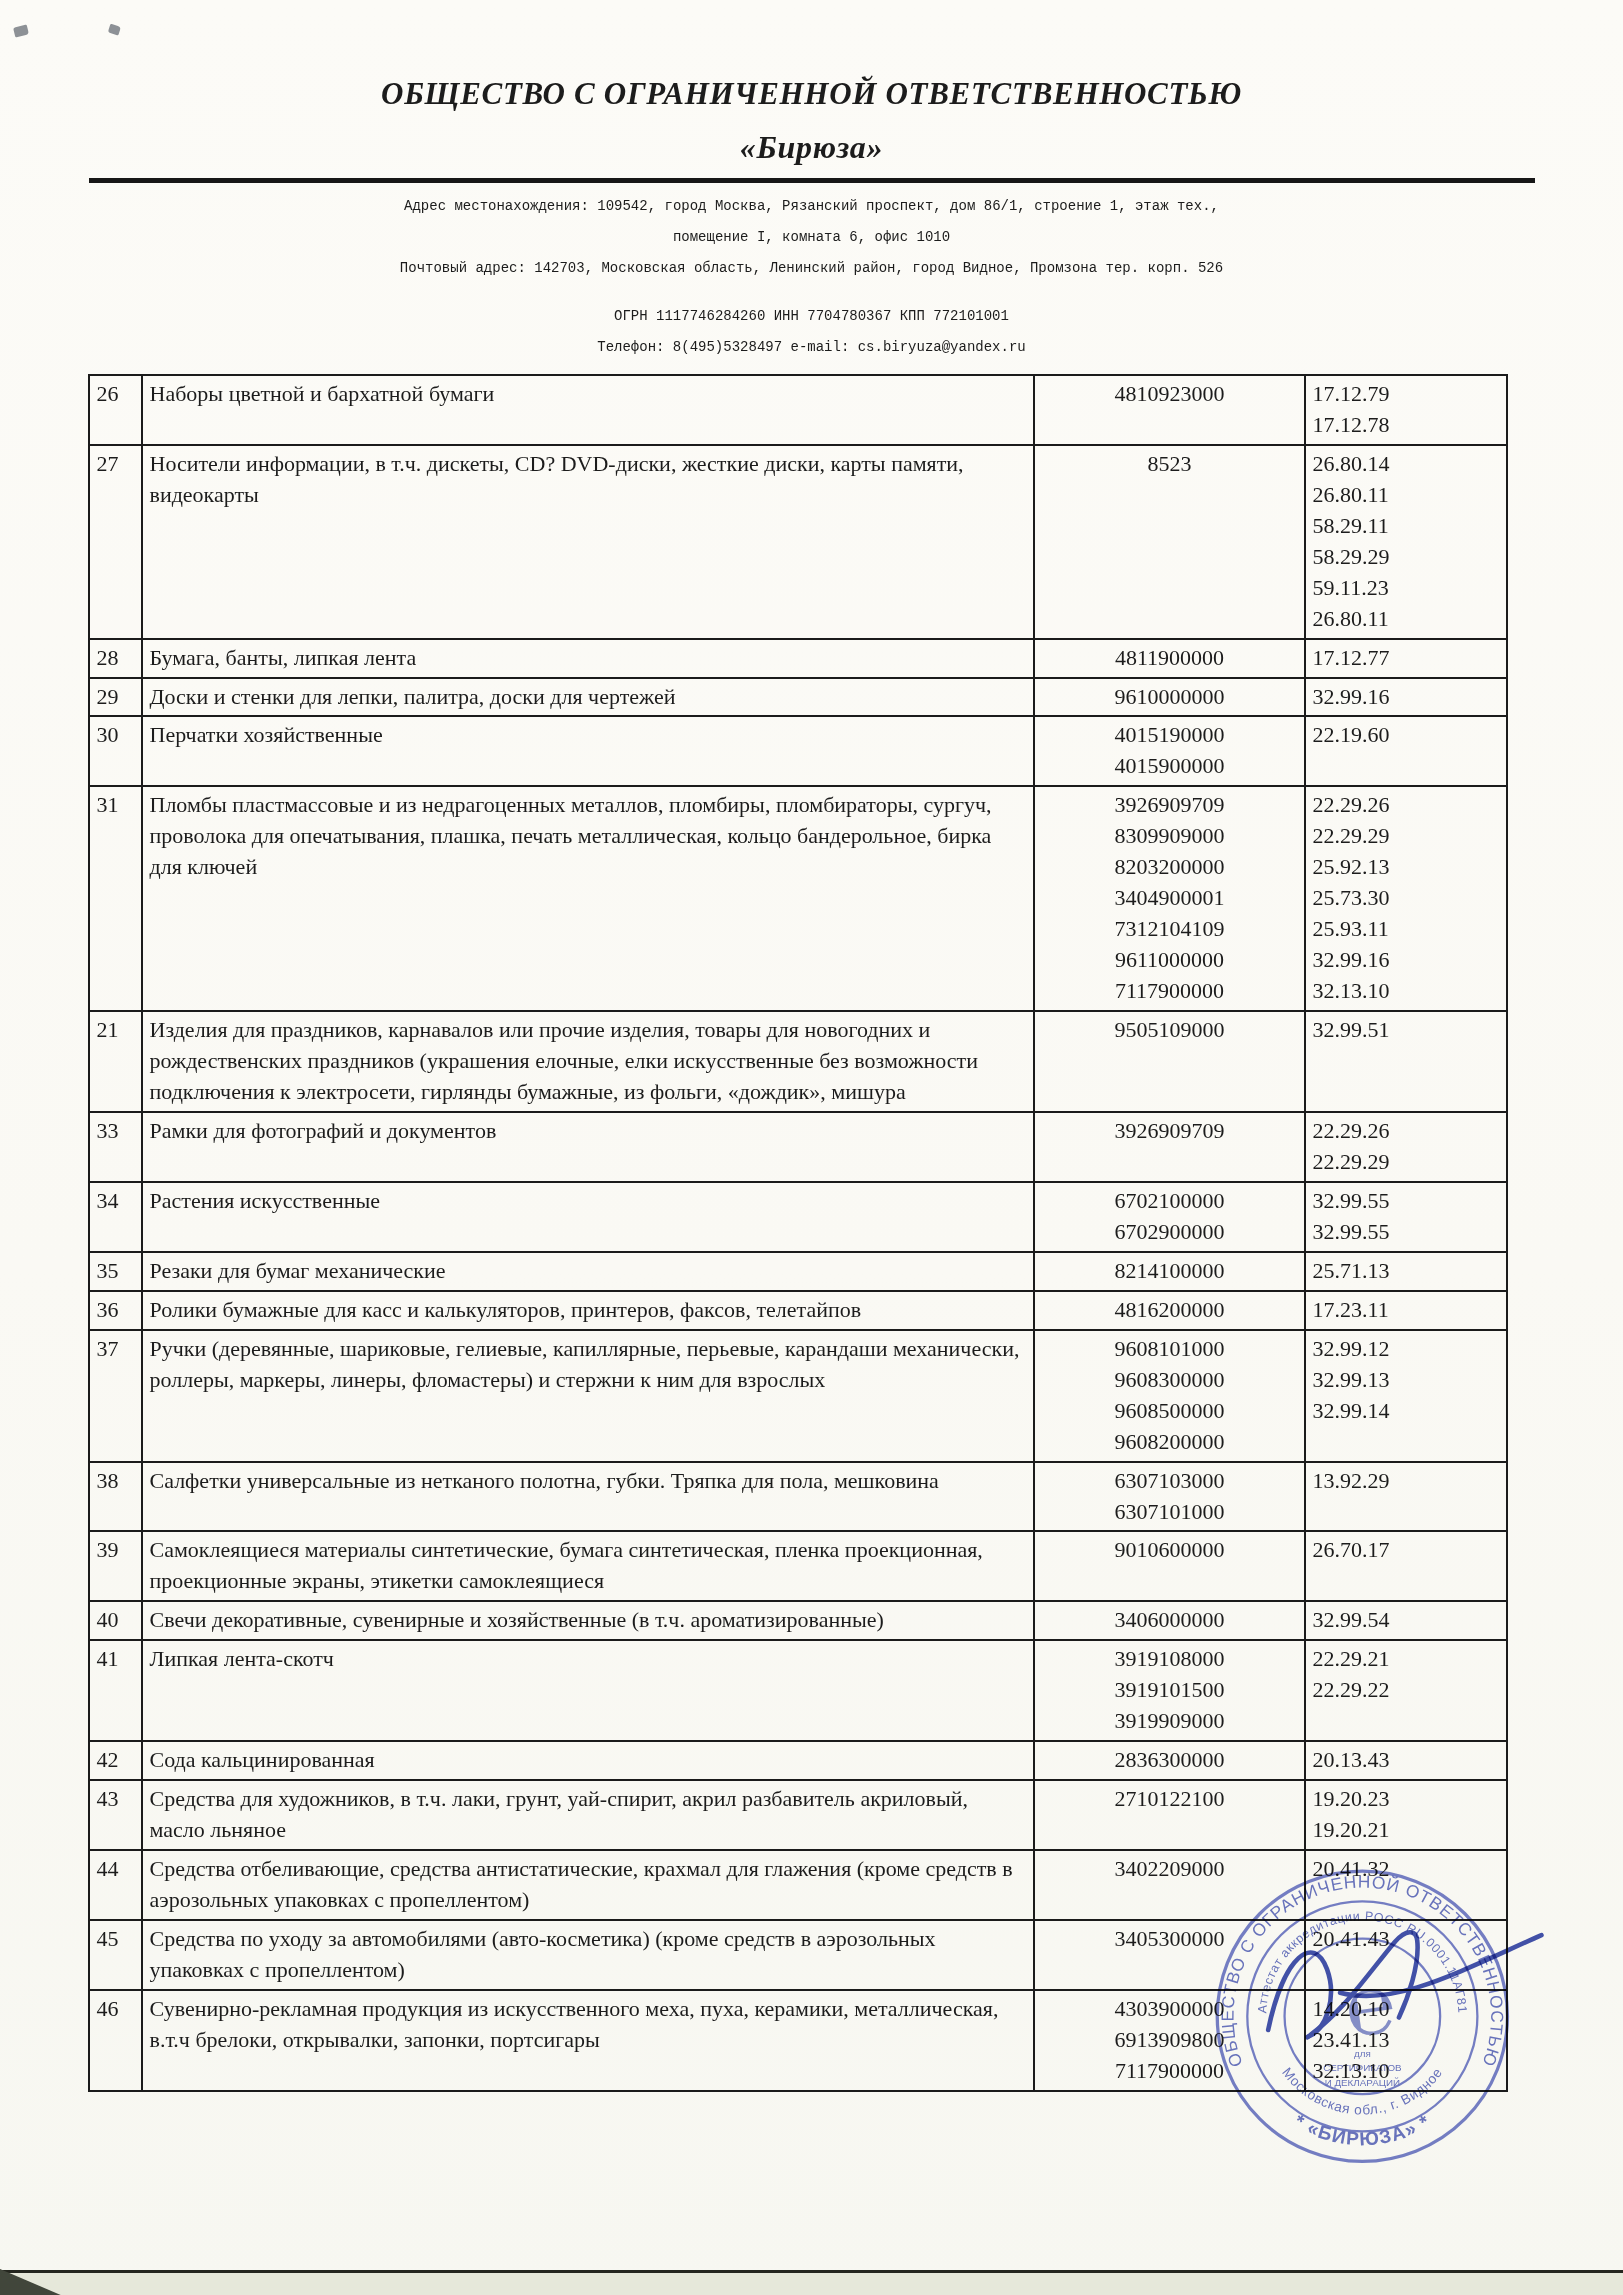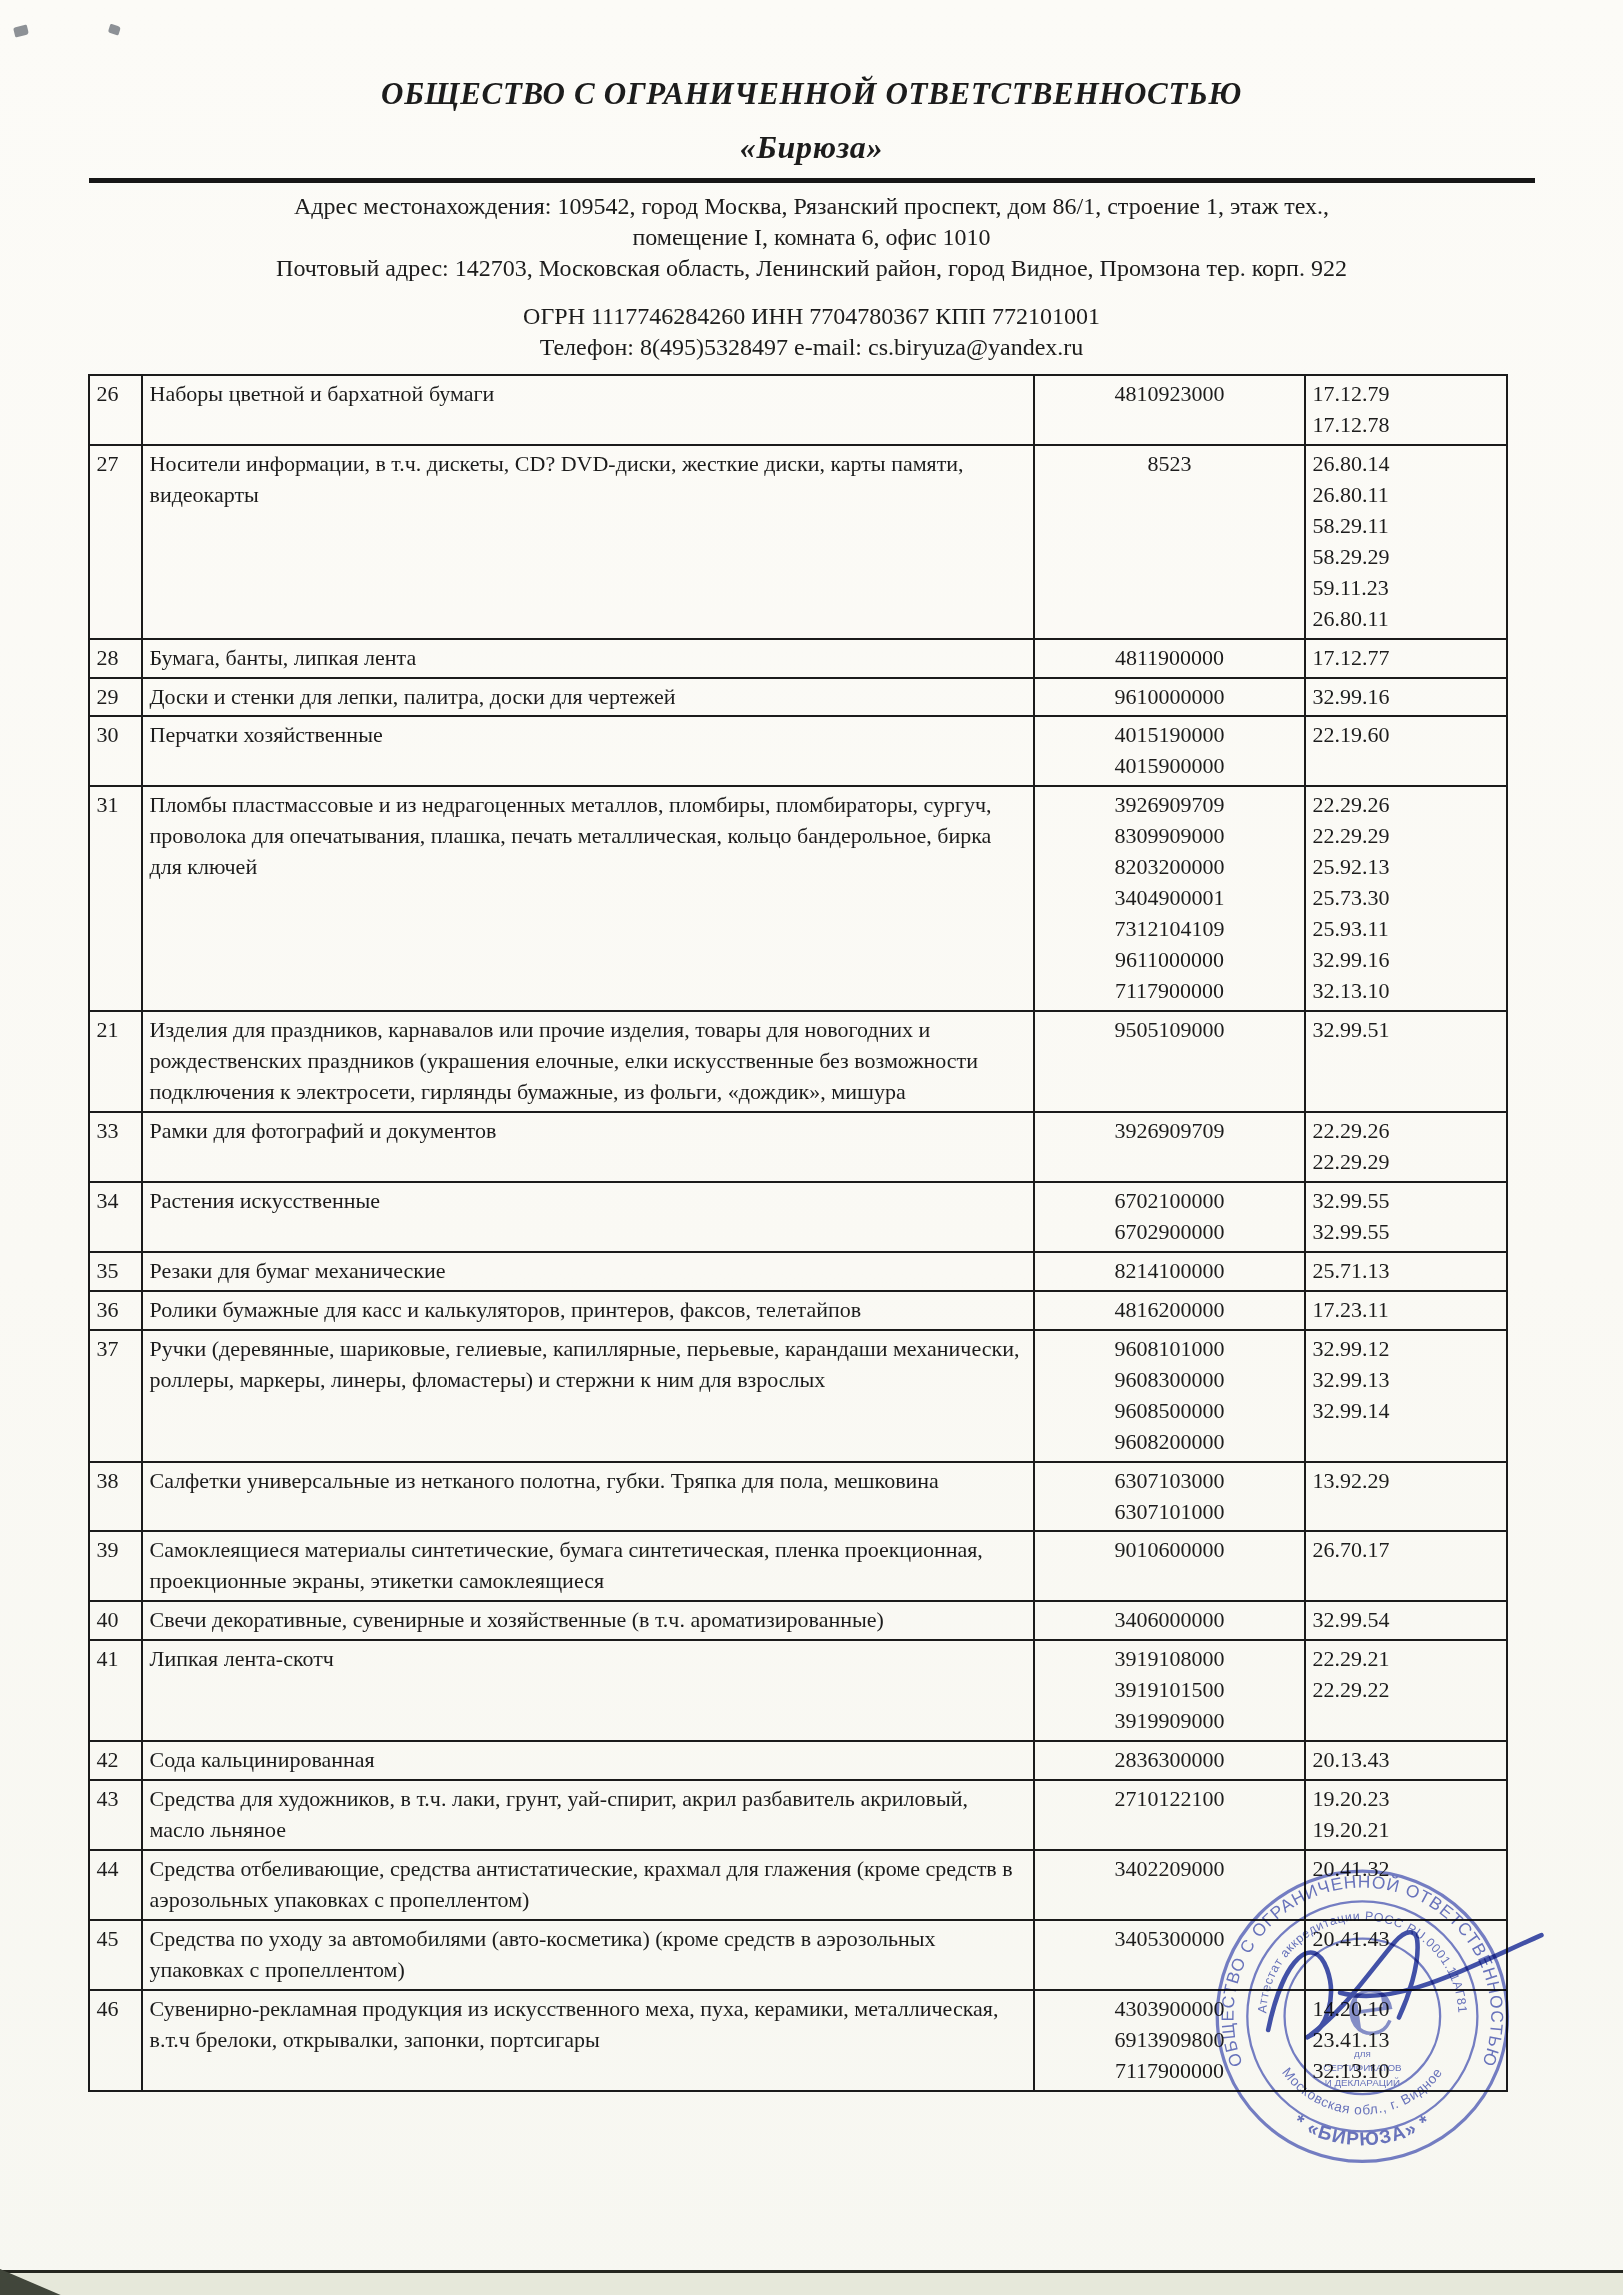--- a/index.html
+++ b/index.html
@@ -9,21 +9,21 @@
     background:linear-gradient(180deg,#fcfbf7 0%,#faf9f4 55%,#f7f7f1 100%);
     overflow:hidden;
     font-family:"Liberation Serif","DejaVu Serif",serif;
     color:#1c1c1c;
   }
   
   .header{padding-top:76px;text-align:center;}
   .title-line1{font-size:31px;font-weight:bold;font-style:italic;letter-spacing:0.7px;}
   .title-line2{font-size:32px;font-weight:bold;font-style:italic;margin-top:17px;letter-spacing:0.7px;}
   .head-rule{height:5.2px;background:#171717;margin:11.8px 88px 0 89px;}
-  .addr{font-size:24px;line-height:31px;}
+  .addr{font-size:14px;line-height:31px;font-family:Liberation Mono, monospace;}
   .addr-first{margin-top:7.9px;}
   .ogrn-line{margin-top:17px;}
   
   table.doc{border-collapse:collapse;table-layout:fixed;width:1418px;margin:11px 0 0 88px;}
   table.doc td{
     border:2px solid #1b1b1b;
     vertical-align:top;
     font-size:22px;line-height:31px;
     padding:2px 6.5px 3.9px 6.5px;
   }
@@ -54,21 +54,21 @@
 
   <div class="speck speck-1"></div>
   <div class="speck speck-2"></div>
 
   <div class="header">
     <div class="title-line1">ОБЩЕСТВО С ОГРАНИЧЕННОЙ ОТВЕТСТВЕННОСТЬЮ</div>
     <div class="title-line2">«Бирюза»</div>
     <div class="head-rule"></div>
     <div class="addr addr-first">Адрес местонахождения: 109542, город Москва, Рязанский проспект, дом 86/1, строение 1, этаж тех.,</div>
     <div class="addr">помещение I, комната 6, офис 1010</div>
-    <div class="addr">Почтовый адрес: 142703, Московская область, Ленинский район, город Видное, Промзона тер. корп. 922</div>
+    <div class="addr">Почтовый адрес: 142703, Московская область, Ленинский район, город Видное, Промзона тер. корп. 526</div>
     <div class="addr ogrn-line">ОГРН 1117746284260 ИНН 7704780367 КПП 772101001</div>
     <div class="addr">Телефон: 8(495)5328497 e-mail: cs.biryuza@yandex.ru</div>
   </div>
 
   <table class="doc">
     <colgroup>
       <col style="width:53px">
         <col style="width:892px">
         <col style="width:271px">
         <col style="width:202px">

